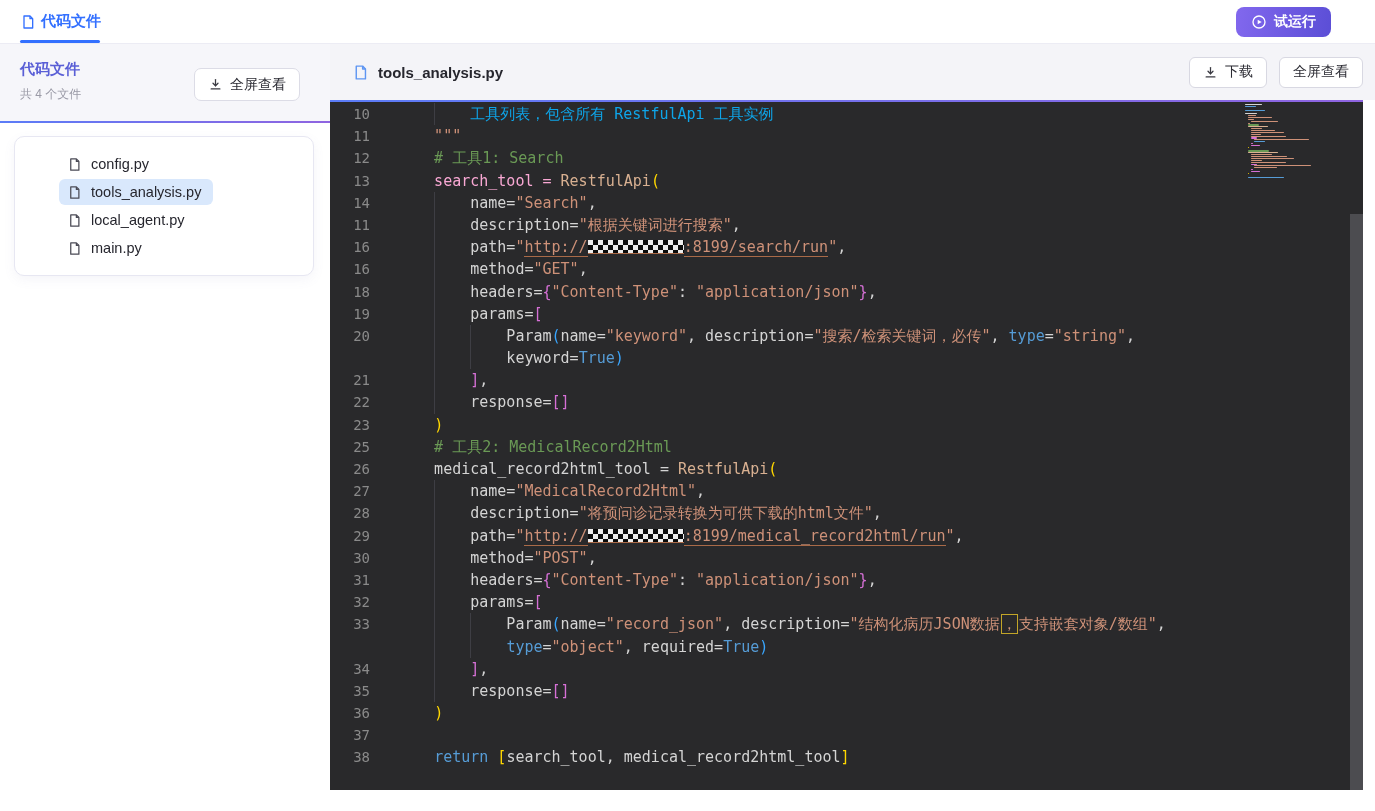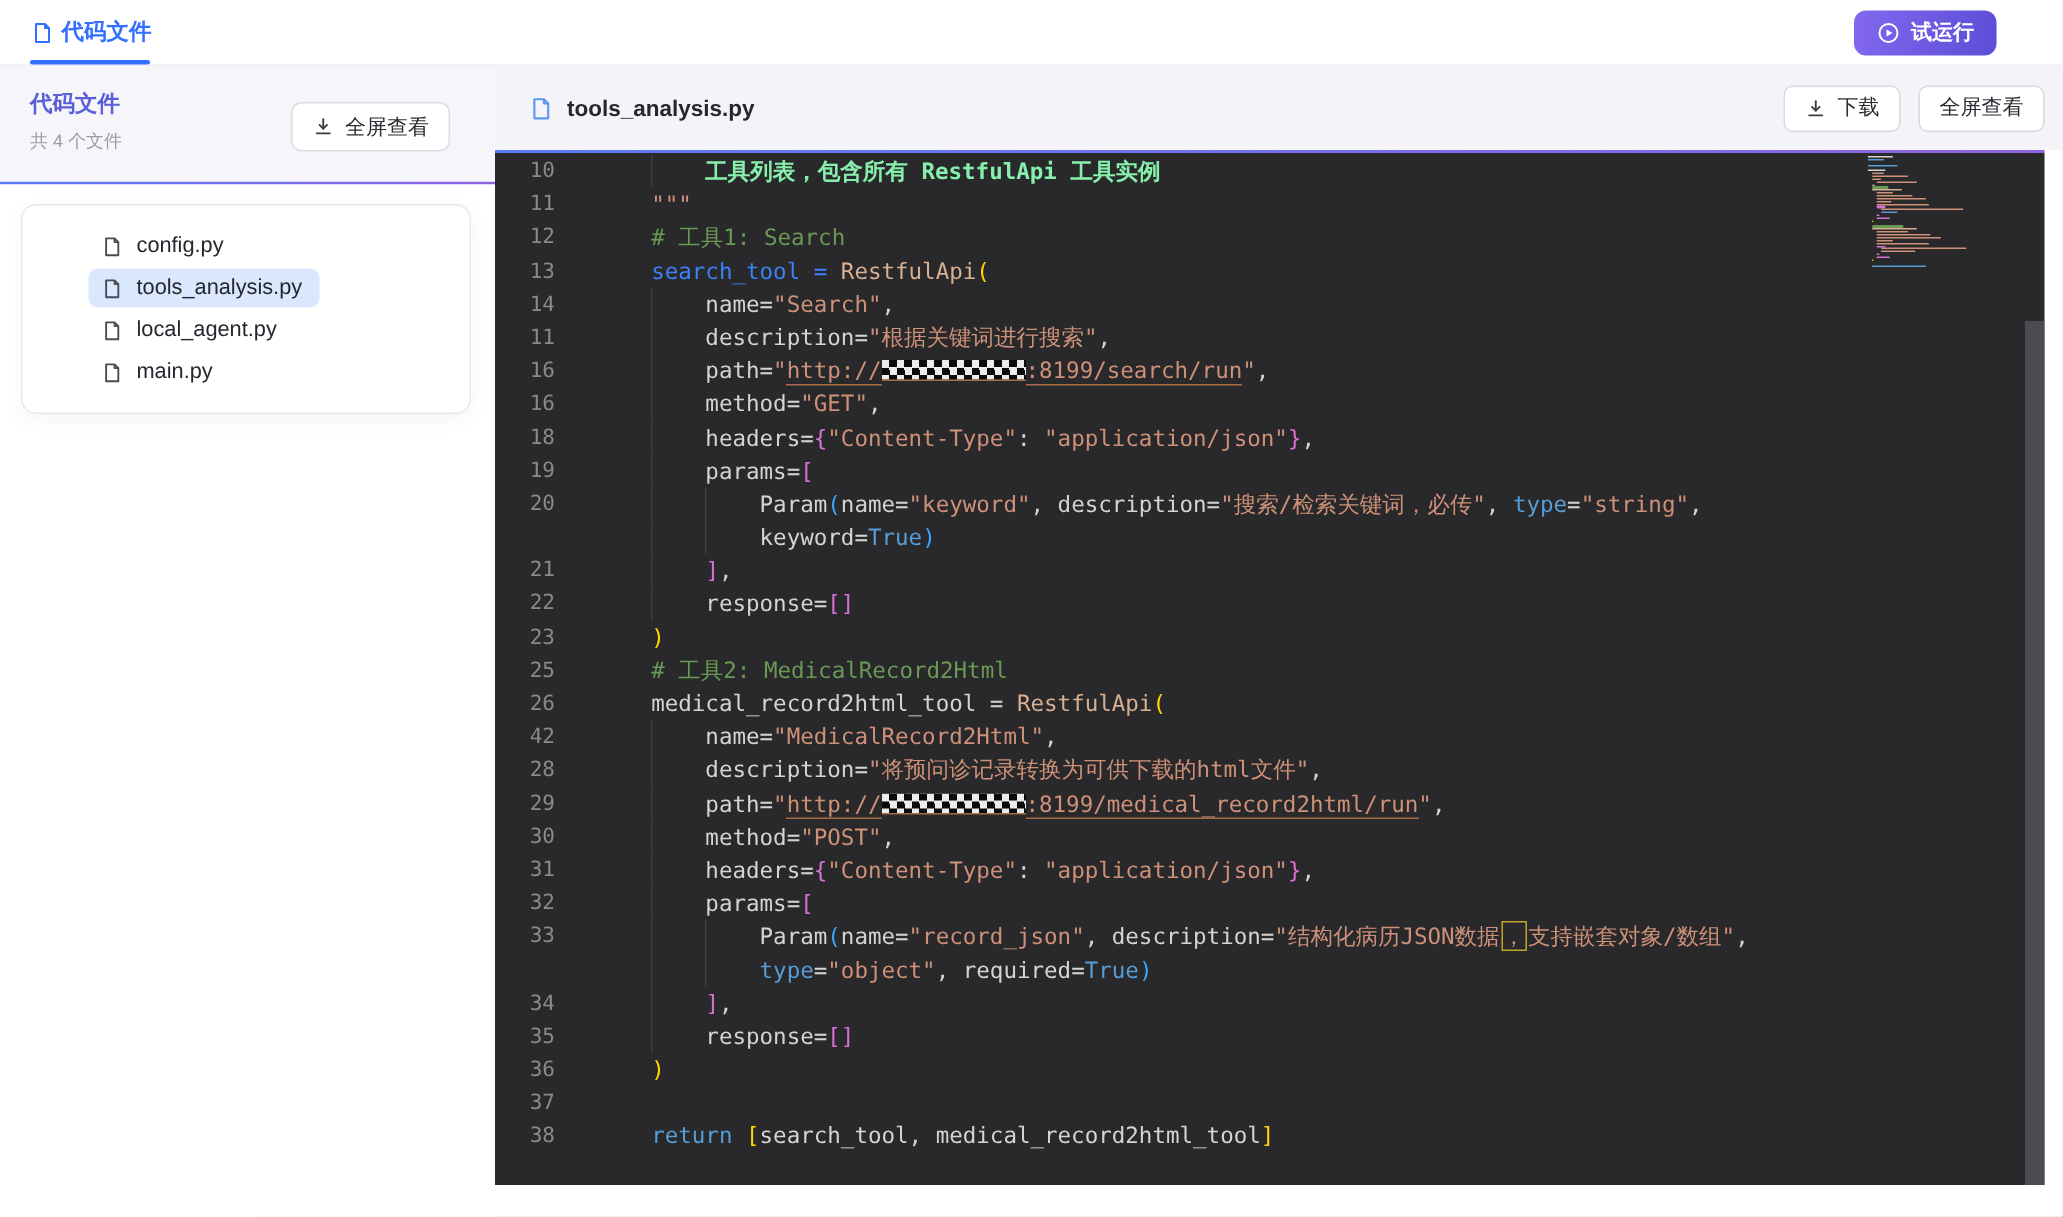--- a/index.html
+++ b/index.html
@@ -175,38 +175,38 @@
           </button>
           <button class="hdr-btn">
             <span>全屏查看</span>
           </button>
         </div>
       </div>
       <div class="main-divider"></div>
 
       <div class="editor-wrap">
         <div class="code" id="code">
-            <div class="code-row"><span class="ln">10</span><span class="lc"><span class="guide" style="left: 4ch;"></span><span style="color: #86efac; font-weight: bold;">        工具列表，包含所有 RestfulApi 工具实例</span></span></div>
+            <div class="code-row"><span class="ln">10</span><span class="lc"><span class="guide" style="left: 4ch;"></span><span style="color: #0ea5e9;">        工具列表，包含所有 RestfulApi 工具实例</span></span></div>
             <div class="code-row"><span class="ln">11</span><span class="lc"><span style="color: rgb(206, 145, 120);">    """</span></span></div>
             <div class="code-row"><span class="ln">12</span><span class="lc"><span style="color: rgb(106, 153, 85);">    # 工具1: Search</span></span></div>
-            <div class="code-row"><span class="ln">13</span><span class="lc"><span style="color: #3b82f6;">    search_tool = </span><span style="color: rgb(216, 176, 145);">RestfulApi</span><span style="color: rgb(255, 215, 0);">(</span></span></div>
+            <div class="code-row"><span class="ln">13</span><span class="lc"><span style="color: #f9a8d4;">    search_tool = </span><span style="color: rgb(216, 176, 145);">RestfulApi</span><span style="color: rgb(255, 215, 0);">(</span></span></div>
             <div class="code-row"><span class="ln">14</span><span class="lc"><span class="guide" style="left: 4ch;"></span><span style="color: rgb(212, 212, 212);">        name=</span><span style="color: rgb(206, 145, 120);">"Search"</span><span style="color: rgb(212, 212, 212);">,</span></span></div>
             <div class="code-row"><span class="ln">11</span><span class="lc"><span class="guide" style="left: 4ch;"></span><span style="color: rgb(212, 212, 212);">        description=</span><span style="color: rgb(206, 145, 120);">"根据关键词进行搜索"</span><span style="color: rgb(212, 212, 212);">,</span></span></div>
             <div class="code-row"><span class="ln">16</span><span class="lc"><span class="guide" style="left: 4ch;"></span><span style="color: rgb(212, 212, 212);">        path=</span><span style="color: rgb(206, 145, 120);">"</span><span class="linkstr" style="color: rgb(206, 145, 120);">http://</span><span class="mosaic"></span><span class="linkstr" style="color: rgb(206, 145, 120);">:8199/search/run</span><span style="color: rgb(206, 145, 120);">"</span><span style="color: rgb(212, 212, 212);">,</span></span></div>
             <div class="code-row"><span class="ln">16</span><span class="lc"><span class="guide" style="left: 4ch;"></span><span style="color: rgb(212, 212, 212);">        method=</span><span style="color: rgb(206, 145, 120);">"GET"</span><span style="color: rgb(212, 212, 212);">,</span></span></div>
             <div class="code-row"><span class="ln">18</span><span class="lc"><span class="guide" style="left: 4ch;"></span><span style="color: rgb(212, 212, 212);">        headers=</span><span style="color: rgb(214, 112, 214);">{</span><span style="color: rgb(206, 145, 120);">"Content-Type"</span><span style="color: rgb(212, 212, 212);">: </span><span style="color: rgb(206, 145, 120);">"application/json"</span><span style="color: rgb(214, 112, 214);">}</span><span style="color: rgb(212, 212, 212);">,</span></span></div>
             <div class="code-row"><span class="ln">19</span><span class="lc"><span class="guide" style="left: 4ch;"></span><span style="color: rgb(212, 212, 212);">        params=</span><span style="color: rgb(214, 112, 214);">[</span></span></div>
             <div class="code-row"><span class="ln">20</span><span class="lc"><span class="guide" style="left: 4ch;"></span><span class="guide" style="left: 8ch;"></span><span style="color: rgb(212, 212, 212);">            Param</span><span style="color: rgb(57, 166, 255);">(</span><span style="color: rgb(212, 212, 212);">name=</span><span style="color: rgb(206, 145, 120);">"keyword"</span><span style="color: rgb(212, 212, 212);">, description=</span><span style="color: rgb(206, 145, 120);">"搜索/检索关键词，必传"</span><span style="color: rgb(212, 212, 212);">, </span><span style="color: rgb(86, 156, 214);">type</span><span style="color: rgb(212, 212, 212);">=</span><span style="color: rgb(206, 145, 120);">"string"</span><span style="color: rgb(212, 212, 212);">,</span></span></div>
             <div class="code-row"><span class="ln"></span><span class="lc"><span class="guide" style="left: 4ch;"></span><span class="guide" style="left: 8ch;"></span><span style="color: rgb(212, 212, 212);">            keyword=</span><span style="color: rgb(86, 156, 214);">True</span><span style="color: rgb(57, 166, 255);">)</span></span></div>
             <div class="code-row"><span class="ln">21</span><span class="lc"><span class="guide" style="left: 4ch;"></span><span style="color: rgb(212, 212, 212);">        </span><span style="color: rgb(214, 112, 214);">]</span><span style="color: rgb(212, 212, 212);">,</span></span></div>
             <div class="code-row"><span class="ln">22</span><span class="lc"><span class="guide" style="left: 4ch;"></span><span style="color: rgb(212, 212, 212);">        response=</span><span style="color: rgb(214, 112, 214);">[]</span></span></div>
             <div class="code-row"><span class="ln">23</span><span class="lc"><span style="color: rgb(212, 212, 212);">    </span><span style="color: rgb(255, 215, 0);">)</span></span></div>
             <div class="code-row"><span class="ln">25</span><span class="lc"><span style="color: rgb(106, 153, 85);">    # 工具2: MedicalRecord2Html</span></span></div>
             <div class="code-row"><span class="ln">26</span><span class="lc"><span style="color: rgb(212, 212, 212);">    medical_record2html_tool = </span><span style="color: rgb(216, 176, 145);">RestfulApi</span><span style="color: rgb(255, 215, 0);">(</span></span></div>
-            <div class="code-row"><span class="ln">42</span><span class="lc"><span class="guide" style="left: 4ch;"></span><span style="color: rgb(212, 212, 212);">        name=</span><span style="color: rgb(206, 145, 120);">"MedicalRecord2Html"</span><span style="color: rgb(212, 212, 212);">,</span></span></div>
+            <div class="code-row"><span class="ln">27</span><span class="lc"><span class="guide" style="left: 4ch;"></span><span style="color: rgb(212, 212, 212);">        name=</span><span style="color: rgb(206, 145, 120);">"MedicalRecord2Html"</span><span style="color: rgb(212, 212, 212);">,</span></span></div>
             <div class="code-row"><span class="ln">28</span><span class="lc"><span class="guide" style="left: 4ch;"></span><span style="color: rgb(212, 212, 212);">        description=</span><span style="color: rgb(206, 145, 120);">"将预问诊记录转换为可供下载的html文件"</span><span style="color: rgb(212, 212, 212);">,</span></span></div>
             <div class="code-row"><span class="ln">29</span><span class="lc"><span class="guide" style="left: 4ch;"></span><span style="color: rgb(212, 212, 212);">        path=</span><span style="color: rgb(206, 145, 120);">"</span><span class="linkstr" style="color: rgb(206, 145, 120);">http://</span><span class="mosaic"></span><span class="linkstr" style="color: rgb(206, 145, 120);">:8199/medical_record2html/run</span><span style="color: rgb(206, 145, 120);">"</span><span style="color: rgb(212, 212, 212);">,</span></span></div>
             <div class="code-row"><span class="ln">30</span><span class="lc"><span class="guide" style="left: 4ch;"></span><span style="color: rgb(212, 212, 212);">        method=</span><span style="color: rgb(206, 145, 120);">"POST"</span><span style="color: rgb(212, 212, 212);">,</span></span></div>
             <div class="code-row"><span class="ln">31</span><span class="lc"><span class="guide" style="left: 4ch;"></span><span style="color: rgb(212, 212, 212);">        headers=</span><span style="color: rgb(214, 112, 214);">{</span><span style="color: rgb(206, 145, 120);">"Content-Type"</span><span style="color: rgb(212, 212, 212);">: </span><span style="color: rgb(206, 145, 120);">"application/json"</span><span style="color: rgb(214, 112, 214);">}</span><span style="color: rgb(212, 212, 212);">,</span></span></div>
             <div class="code-row"><span class="ln">32</span><span class="lc"><span class="guide" style="left: 4ch;"></span><span style="color: rgb(212, 212, 212);">        params=</span><span style="color: rgb(214, 112, 214);">[</span></span></div>
             <div class="code-row"><span class="ln">33</span><span class="lc"><span class="guide" style="left: 4ch;"></span><span class="guide" style="left: 8ch;"></span><span style="color: rgb(212, 212, 212);">            Param</span><span style="color: rgb(57, 166, 255);">(</span><span style="color: rgb(212, 212, 212);">name=</span><span style="color: rgb(206, 145, 120);">"record_json"</span><span style="color: rgb(212, 212, 212);">, description=</span><span style="color: rgb(206, 145, 120);">"结构化病历JSON数据</span><span class="boxed" style="color: rgb(206, 145, 120);">，</span><span style="color: rgb(206, 145, 120);">支持嵌套对象/数组"</span><span style="color: rgb(212, 212, 212);">,</span></span></div>
             <div class="code-row"><span class="ln"></span><span class="lc"><span class="guide" style="left: 4ch;"></span><span class="guide" style="left: 8ch;"></span><span style="color: rgb(212, 212, 212);">            </span><span style="color: rgb(86, 156, 214);">type</span><span style="color: rgb(212, 212, 212);">=</span><span style="color: rgb(206, 145, 120);">"object"</span><span style="color: rgb(212, 212, 212);">, required=</span><span style="color: rgb(86, 156, 214);">True</span><span style="color: rgb(57, 166, 255);">)</span></span></div>
             <div class="code-row"><span class="ln">34</span><span class="lc"><span class="guide" style="left: 4ch;"></span><span style="color: rgb(212, 212, 212);">        </span><span style="color: rgb(214, 112, 214);">]</span><span style="color: rgb(212, 212, 212);">,</span></span></div>
             <div class="code-row"><span class="ln">35</span><span class="lc"><span class="guide" style="left: 4ch;"></span><span style="color: rgb(212, 212, 212);">        response=</span><span style="color: rgb(214, 112, 214);">[]</span></span></div>
             <div class="code-row"><span class="ln">36</span><span class="lc"><span style="color: rgb(212, 212, 212);">    </span><span style="color: rgb(255, 215, 0);">)</span></span></div>

